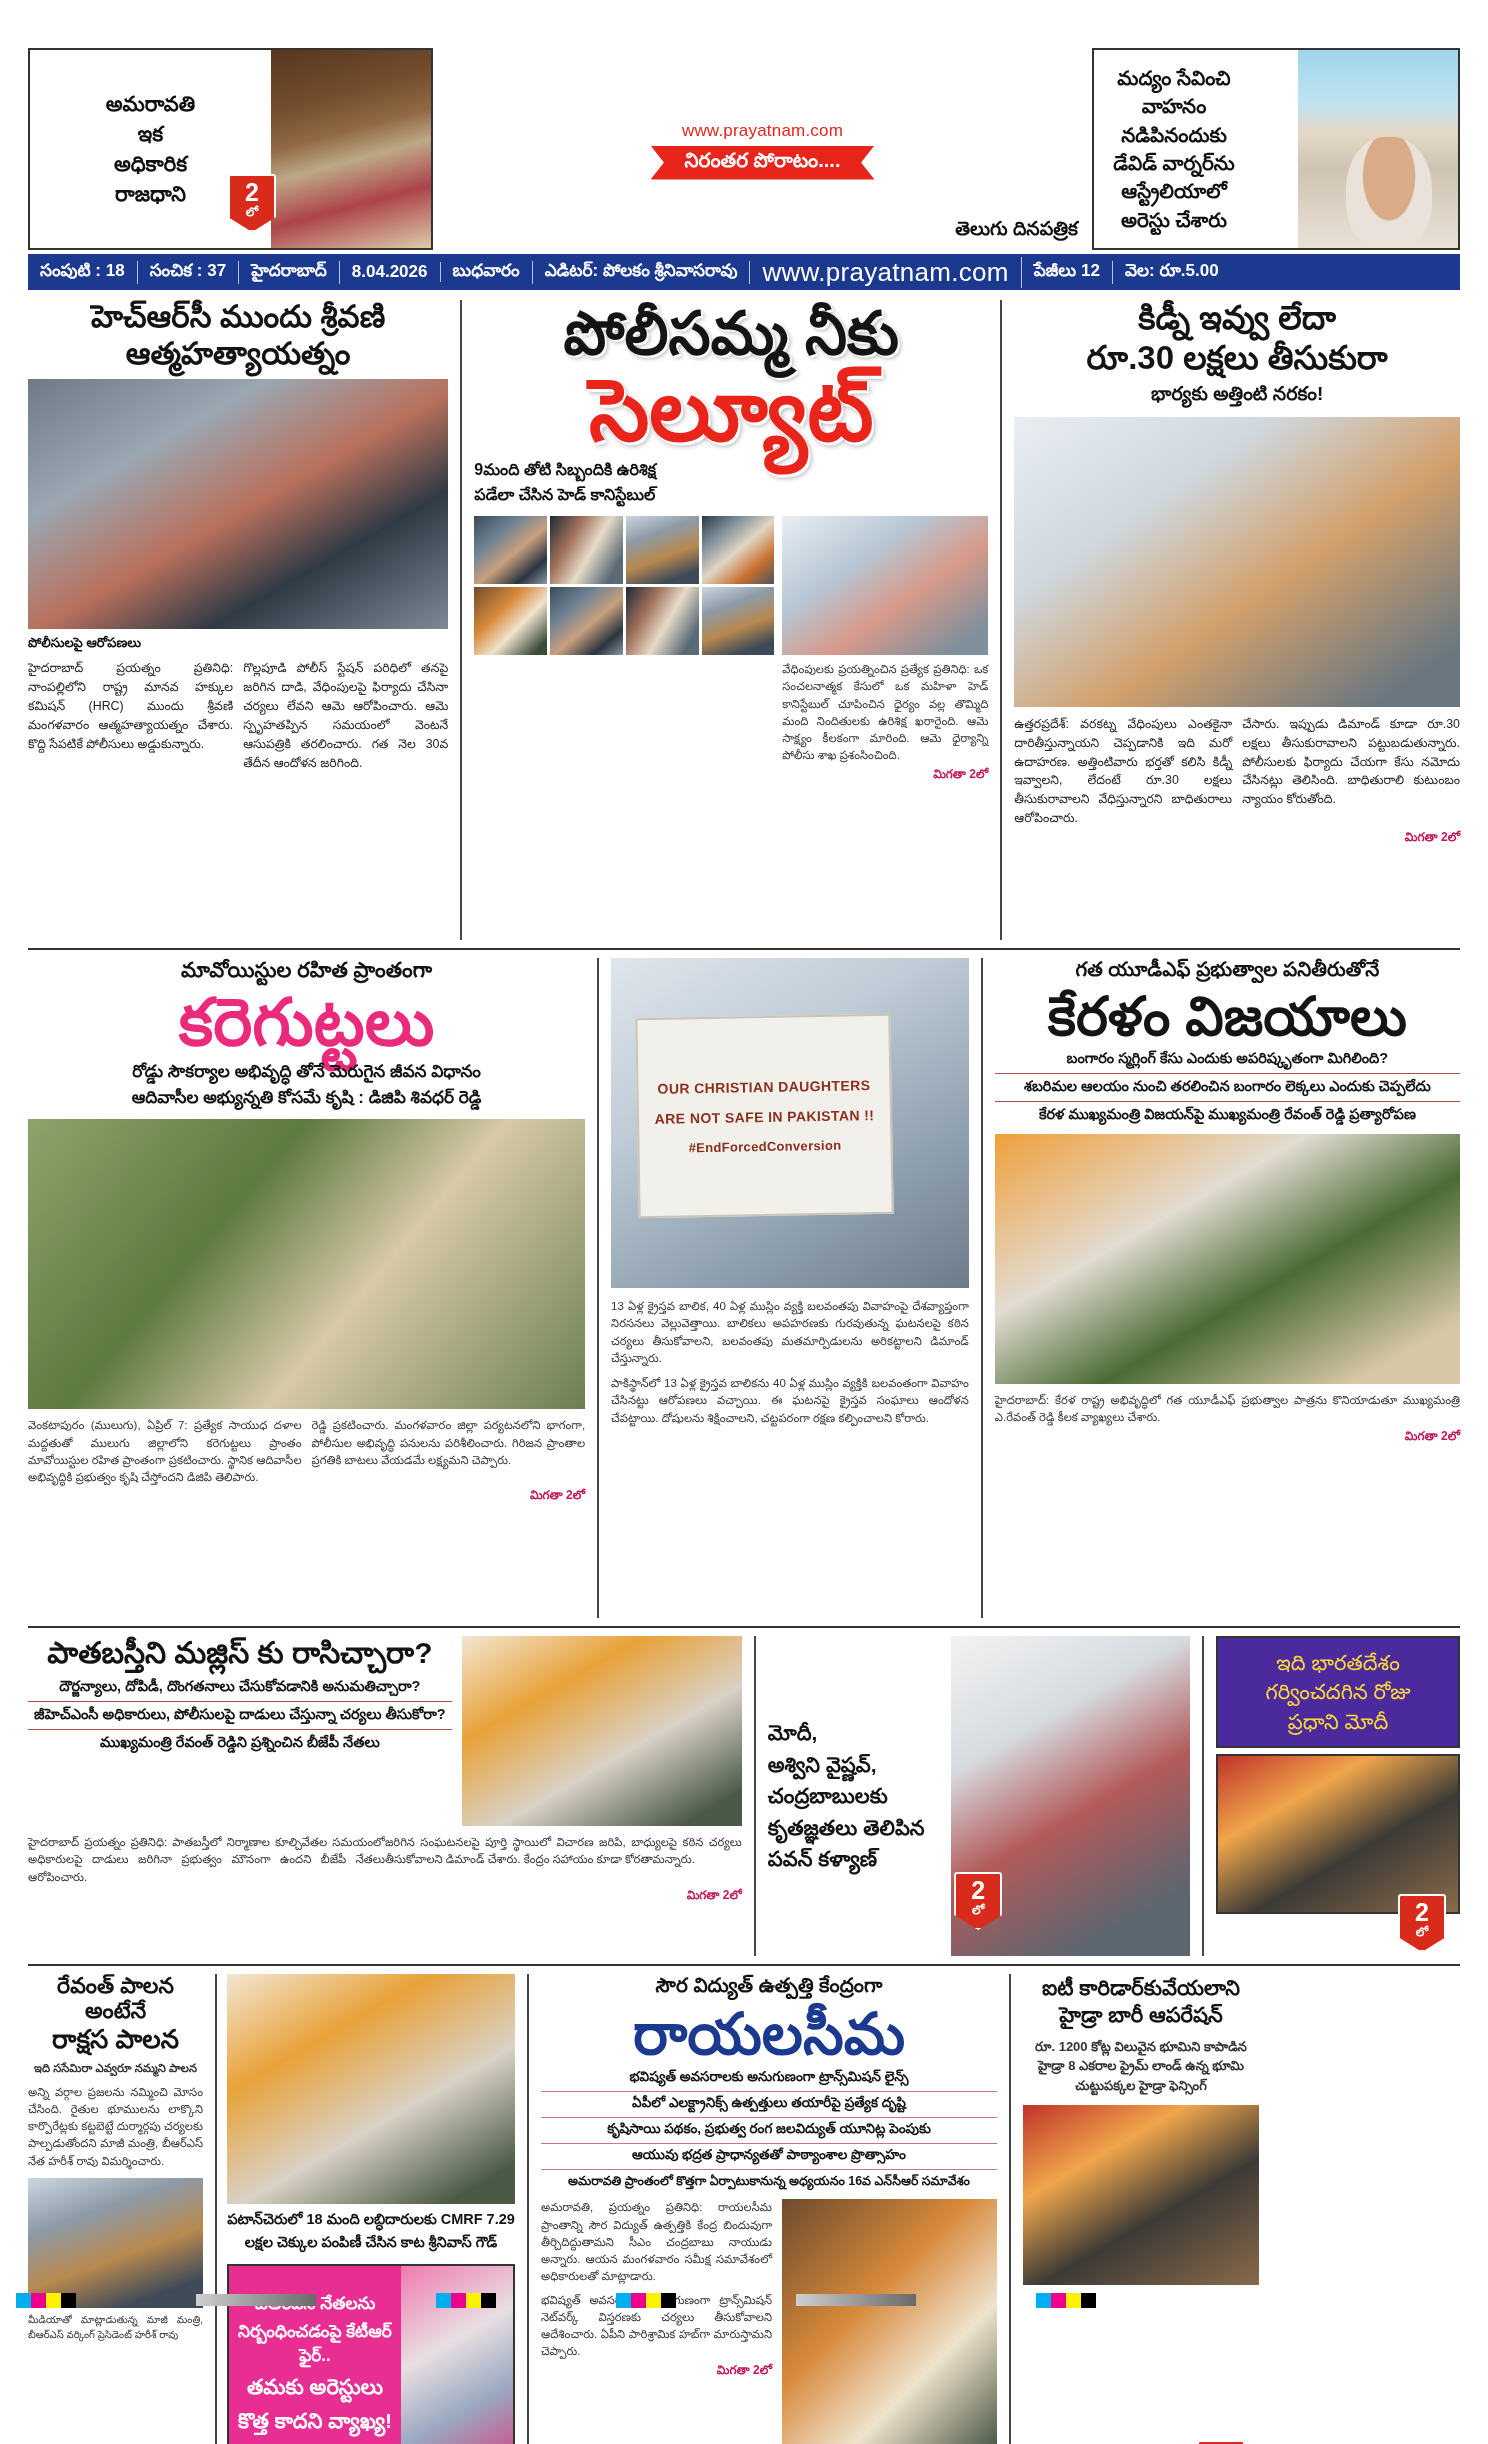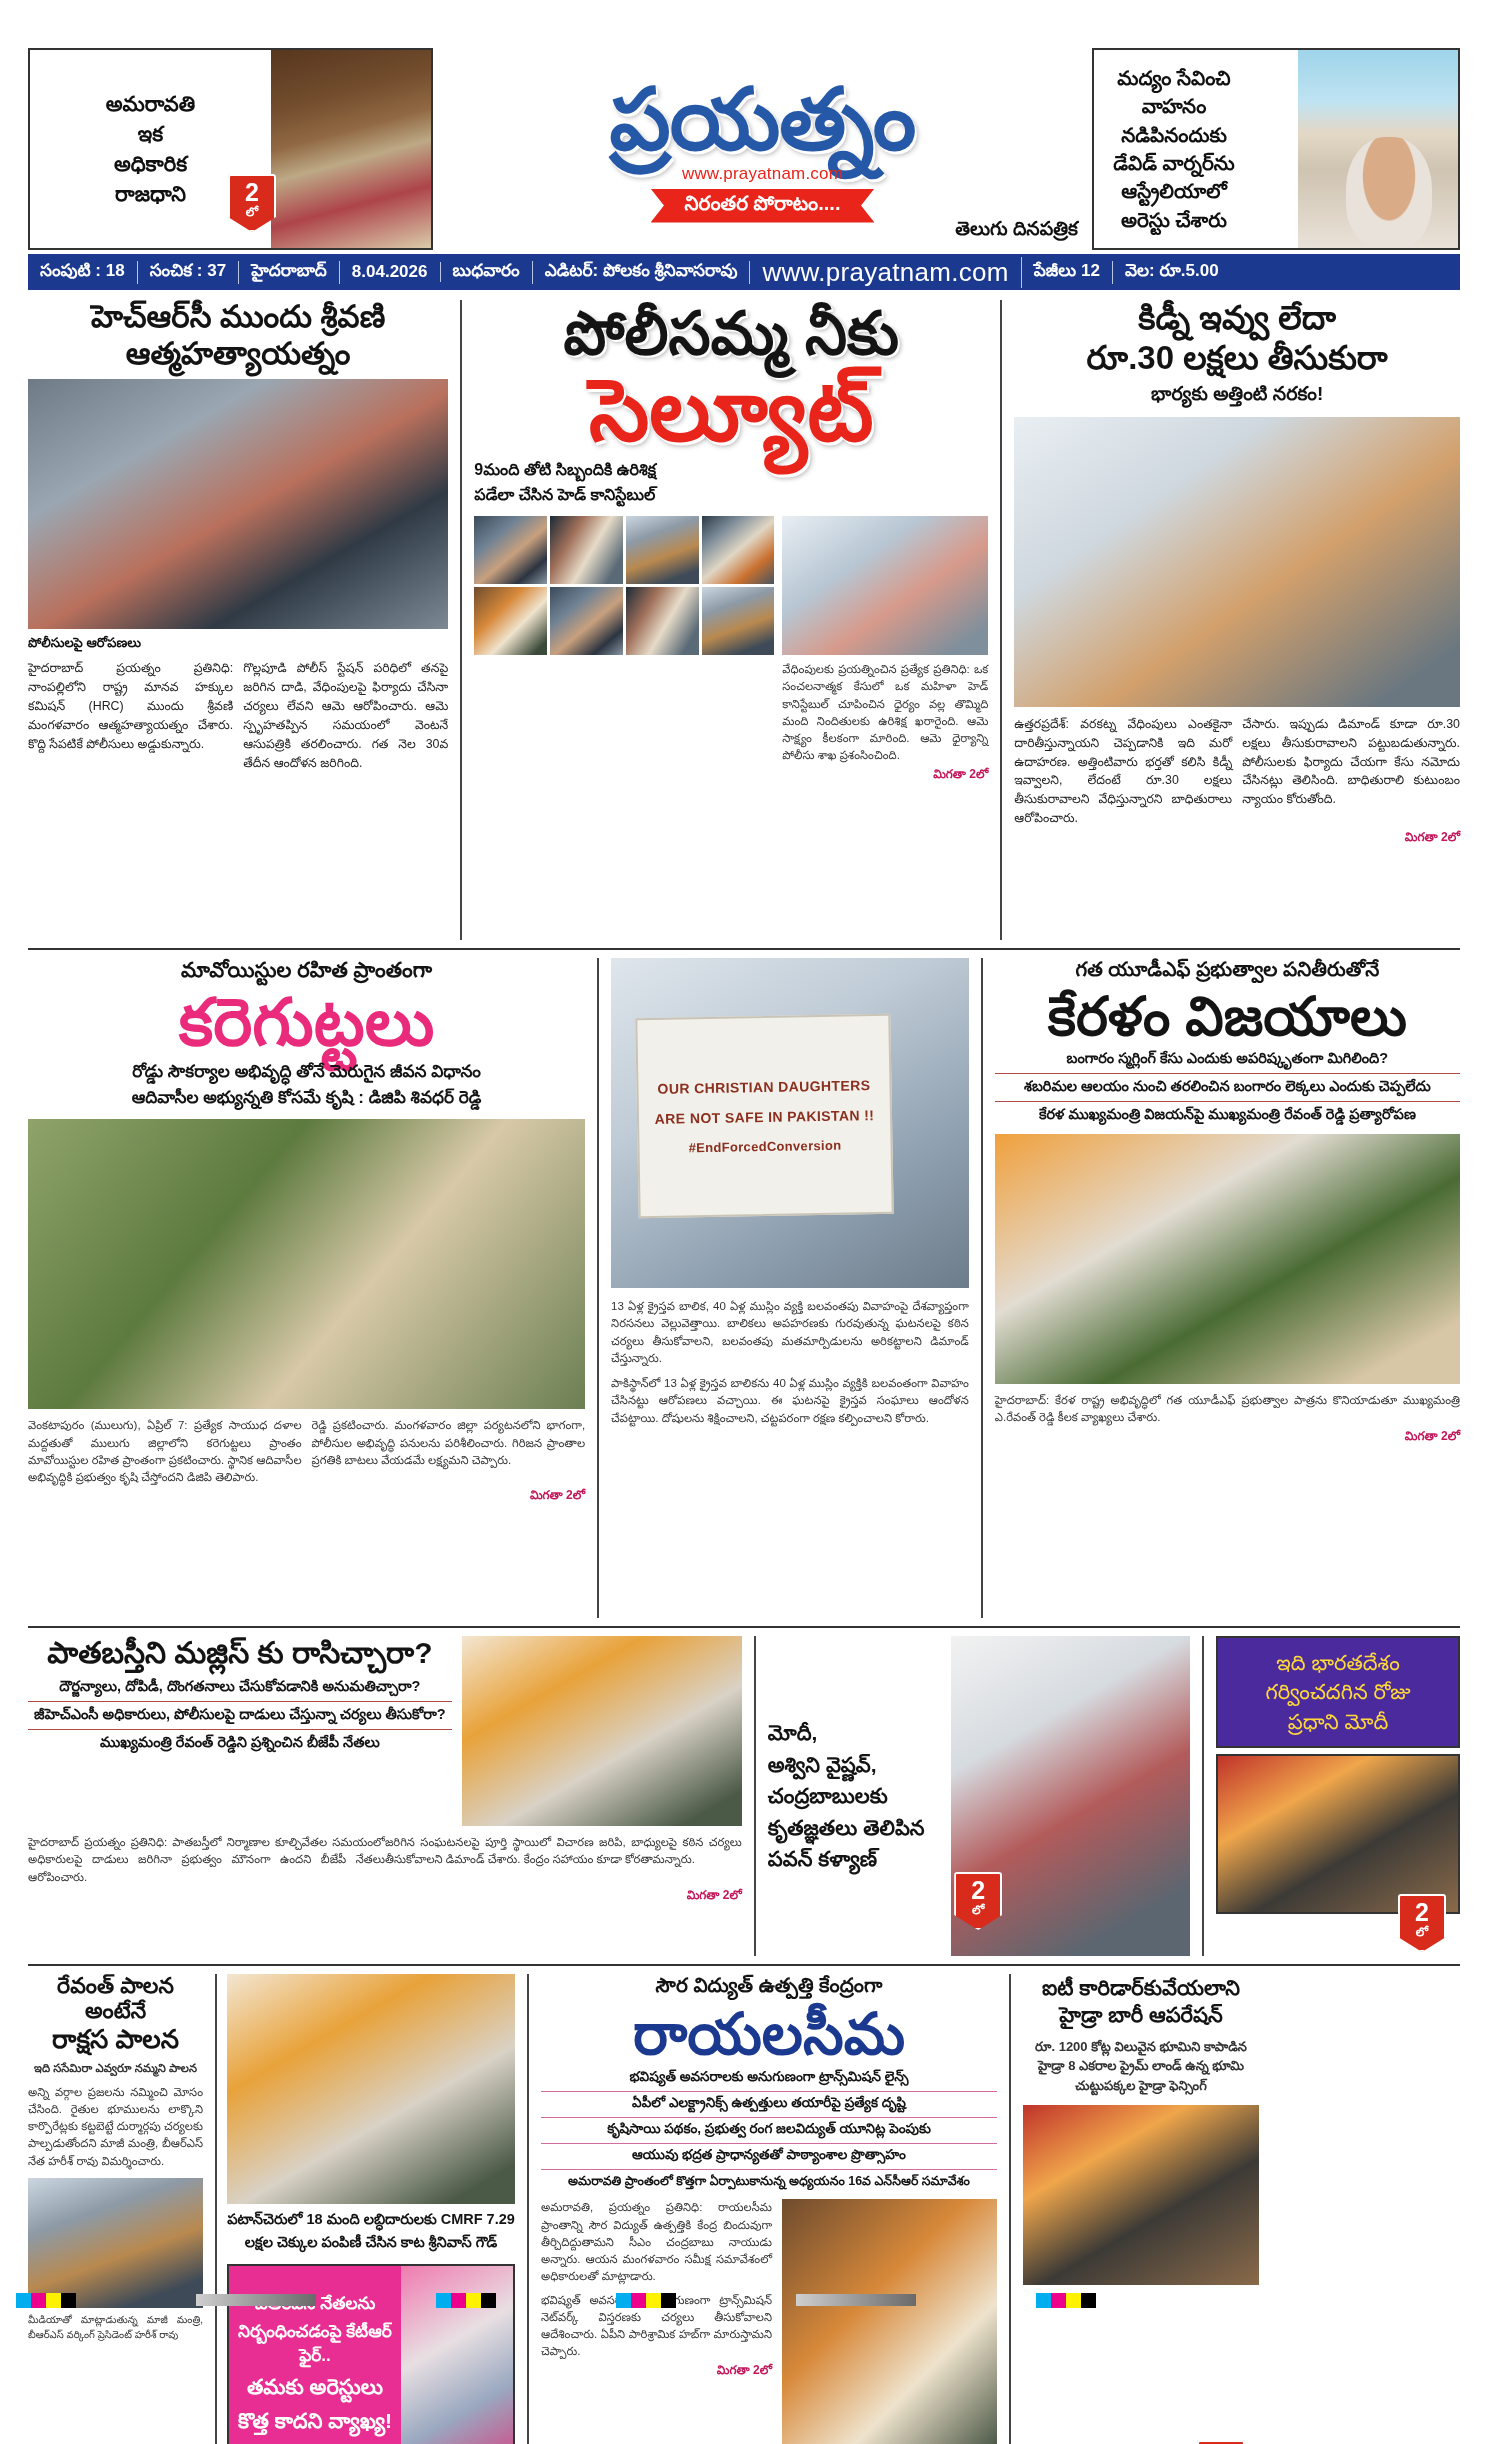--- a/index.html
+++ b/index.html
@@ -144,21 +144,20 @@
 అధికారిక
 రాజధాని</div>
       <div class="promo-photo photo-morumu"></div>
       <div class="badge-2lo" style="left:198px; bottom:16px;">
         <span class="num">2</span>
         <span class="lo">లో</span>
       </div>
     </div>
 
     <div class="logo-wrap">
-      <div class="logo-main">ప్రయత్నం</div>
       <div class="logo-url">www.prayatnam.com</div>
       <div class="logo-ribbon">నిరంతర పోరాటం....</div>
       <div class="logo-sub">తెలుగు దినపత్రిక</div>
     </div>
 
     <div class="promo-box promo-right">
       <div class="promo-text" style="font-size:20px" style2="">మద్యం సేవించి
 వాహనం
 నడిపినందుకు
 డేవిడ్ వార్నర్‌ను

